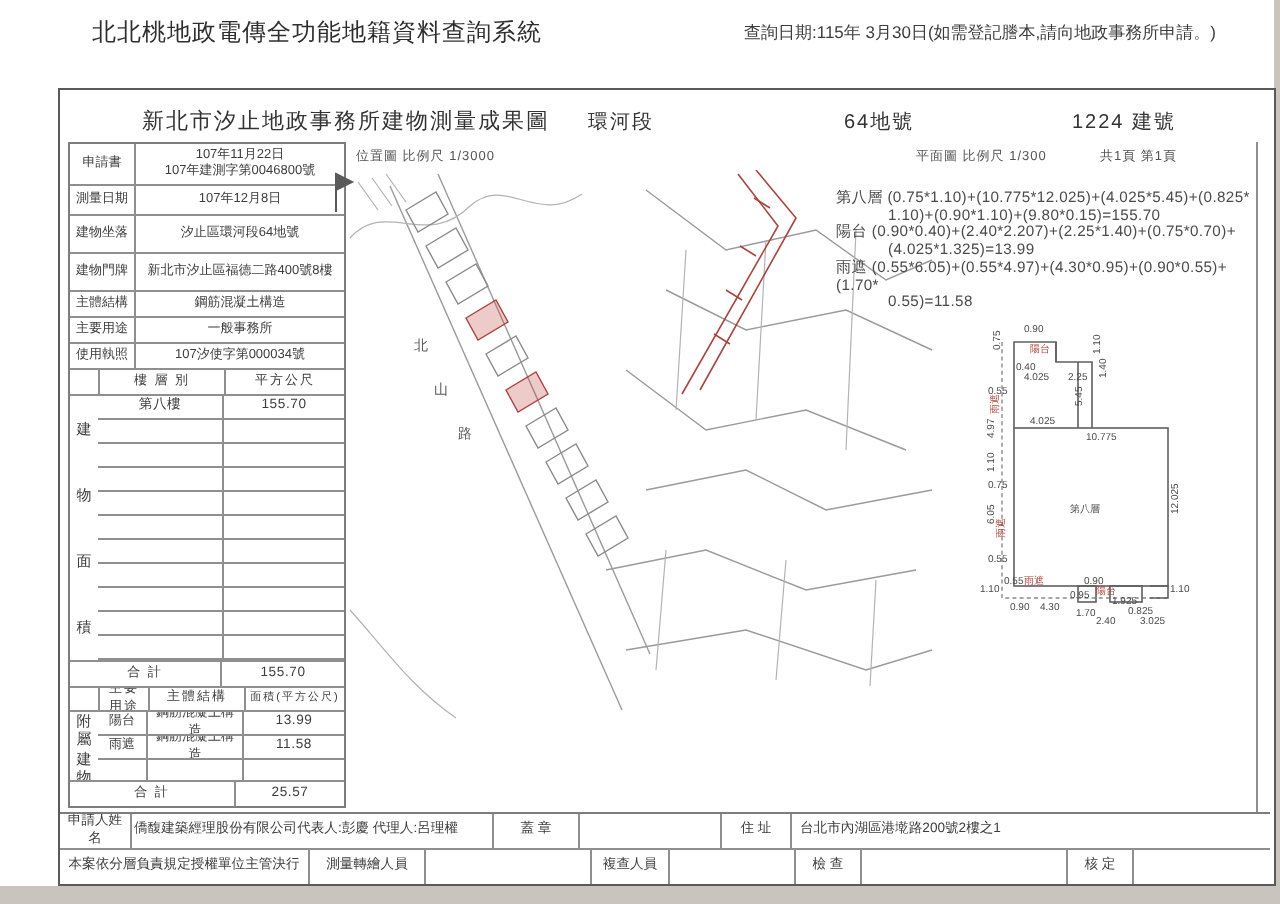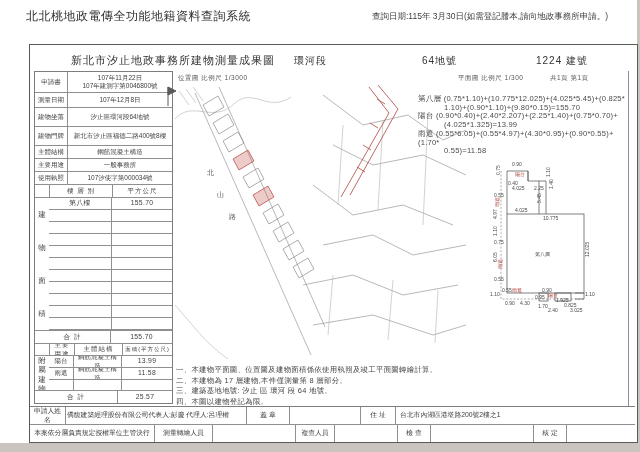--- a/index.html
+++ b/index.html
@@ -56,21 +56,21 @@
   .plandash{stroke:#8a8a8a;stroke-width:.7;fill:none;stroke-dasharray:2,1.6;}
   .dim{font-size:5px;fill:#4a4a4a;letter-spacing:0;}
   .dim.red{fill:#b0423c;}
   .north{stroke:#5a5a5a;stroke-width:1;fill:#5a5a5a;}
 </style>
 </head>
 <body>
 
 <div class="page">
 
-  <div class="abs t-title" style="left:26px;top:8px;">北北桃地政電傳全功能地籍資料查詢系統</div>
+  <div class="abs t-title" style="left:46px;top:8px;">北北桃地政電傳全功能地籍資料查詢系統</div>
   <div class="abs t-qdate" style="left:372px;top:11px;">查詢日期:115年 3月30日(如需登記謄本,請向地政事務所申請。)</div>
 
   <div class="frame">
 
     <div class="abs doc-title" style="left:5px;top:8px;margin-left:36px;">新北市汐止地政事務所建物測量成果圖</div>
     <div class="abs doc-head-item" style="left:264px;top:9px;">環河段</div>
     <div class="abs doc-head-item" style="left:392px;top:9px;">64地號</div>
     <div class="abs doc-head-item" style="left:506px;top:9px;">1224 建號</div>
 
     <div class="abs scale-note" style="left:148px;top:29px;">位置圖 比例尺 1/3000</div>
@@ -310,26 +310,20 @@
         <text x="63" y="133" class="dim">0.90</text>
         <text x="69" y="138" class="dim red">陽台</text>
         <text x="77" y="143" class="dim">1.925</text>
         <text x="59" y="149" class="dim">1.70</text>
         <text x="69" y="153" class="dim">2.40</text>
         <text x="85" y="148" class="dim">0.825</text>
         <text x="91" y="153" class="dim">3.025</text>
         <text x="106" y="137" class="dim">1.10</text>
       </svg>
 
-    <div class="abs" style="left:146px;top:320px;">
-      <div class="note-line">一、本建物平面圖、位置圖及建物面積係依使用執照及竣工平面圖轉繪計算。</div>
-      <div class="note-line">二、本建物為 17 層建物,本件僅測量第 8 層部分。</div>
-      <div class="note-line">三、建築基地地號: 汐止 區 環河 段 64 地號。</div>
-      <div class="note-line">四、本圖以建物登記為限。</div>
-    </div>
 
     <div class="foot">
       <div class="frow">
         <div class="fc" style="flex:0 0 33px;">申請人姓名</div>
         <div class="fc" style="flex:0 0 178px;justify-content:flex-start;text-align:left;">僑馥建築經理股份有限公司代表人:彭慶 代理人:呂理權</div>
         <div class="fc" style="flex:0 0 40px;">蓋 章</div>
         <div class="fc" style="flex:0 0 68px;"></div>
         <div class="fc" style="flex:0 0 32px;">住 址</div>
         <div class="fc" style="flex:1;justify-content:flex-start;text-align:left;padding-left:4px;">台北市內湖區港墘路200號2樓之1</div>
       </div>

